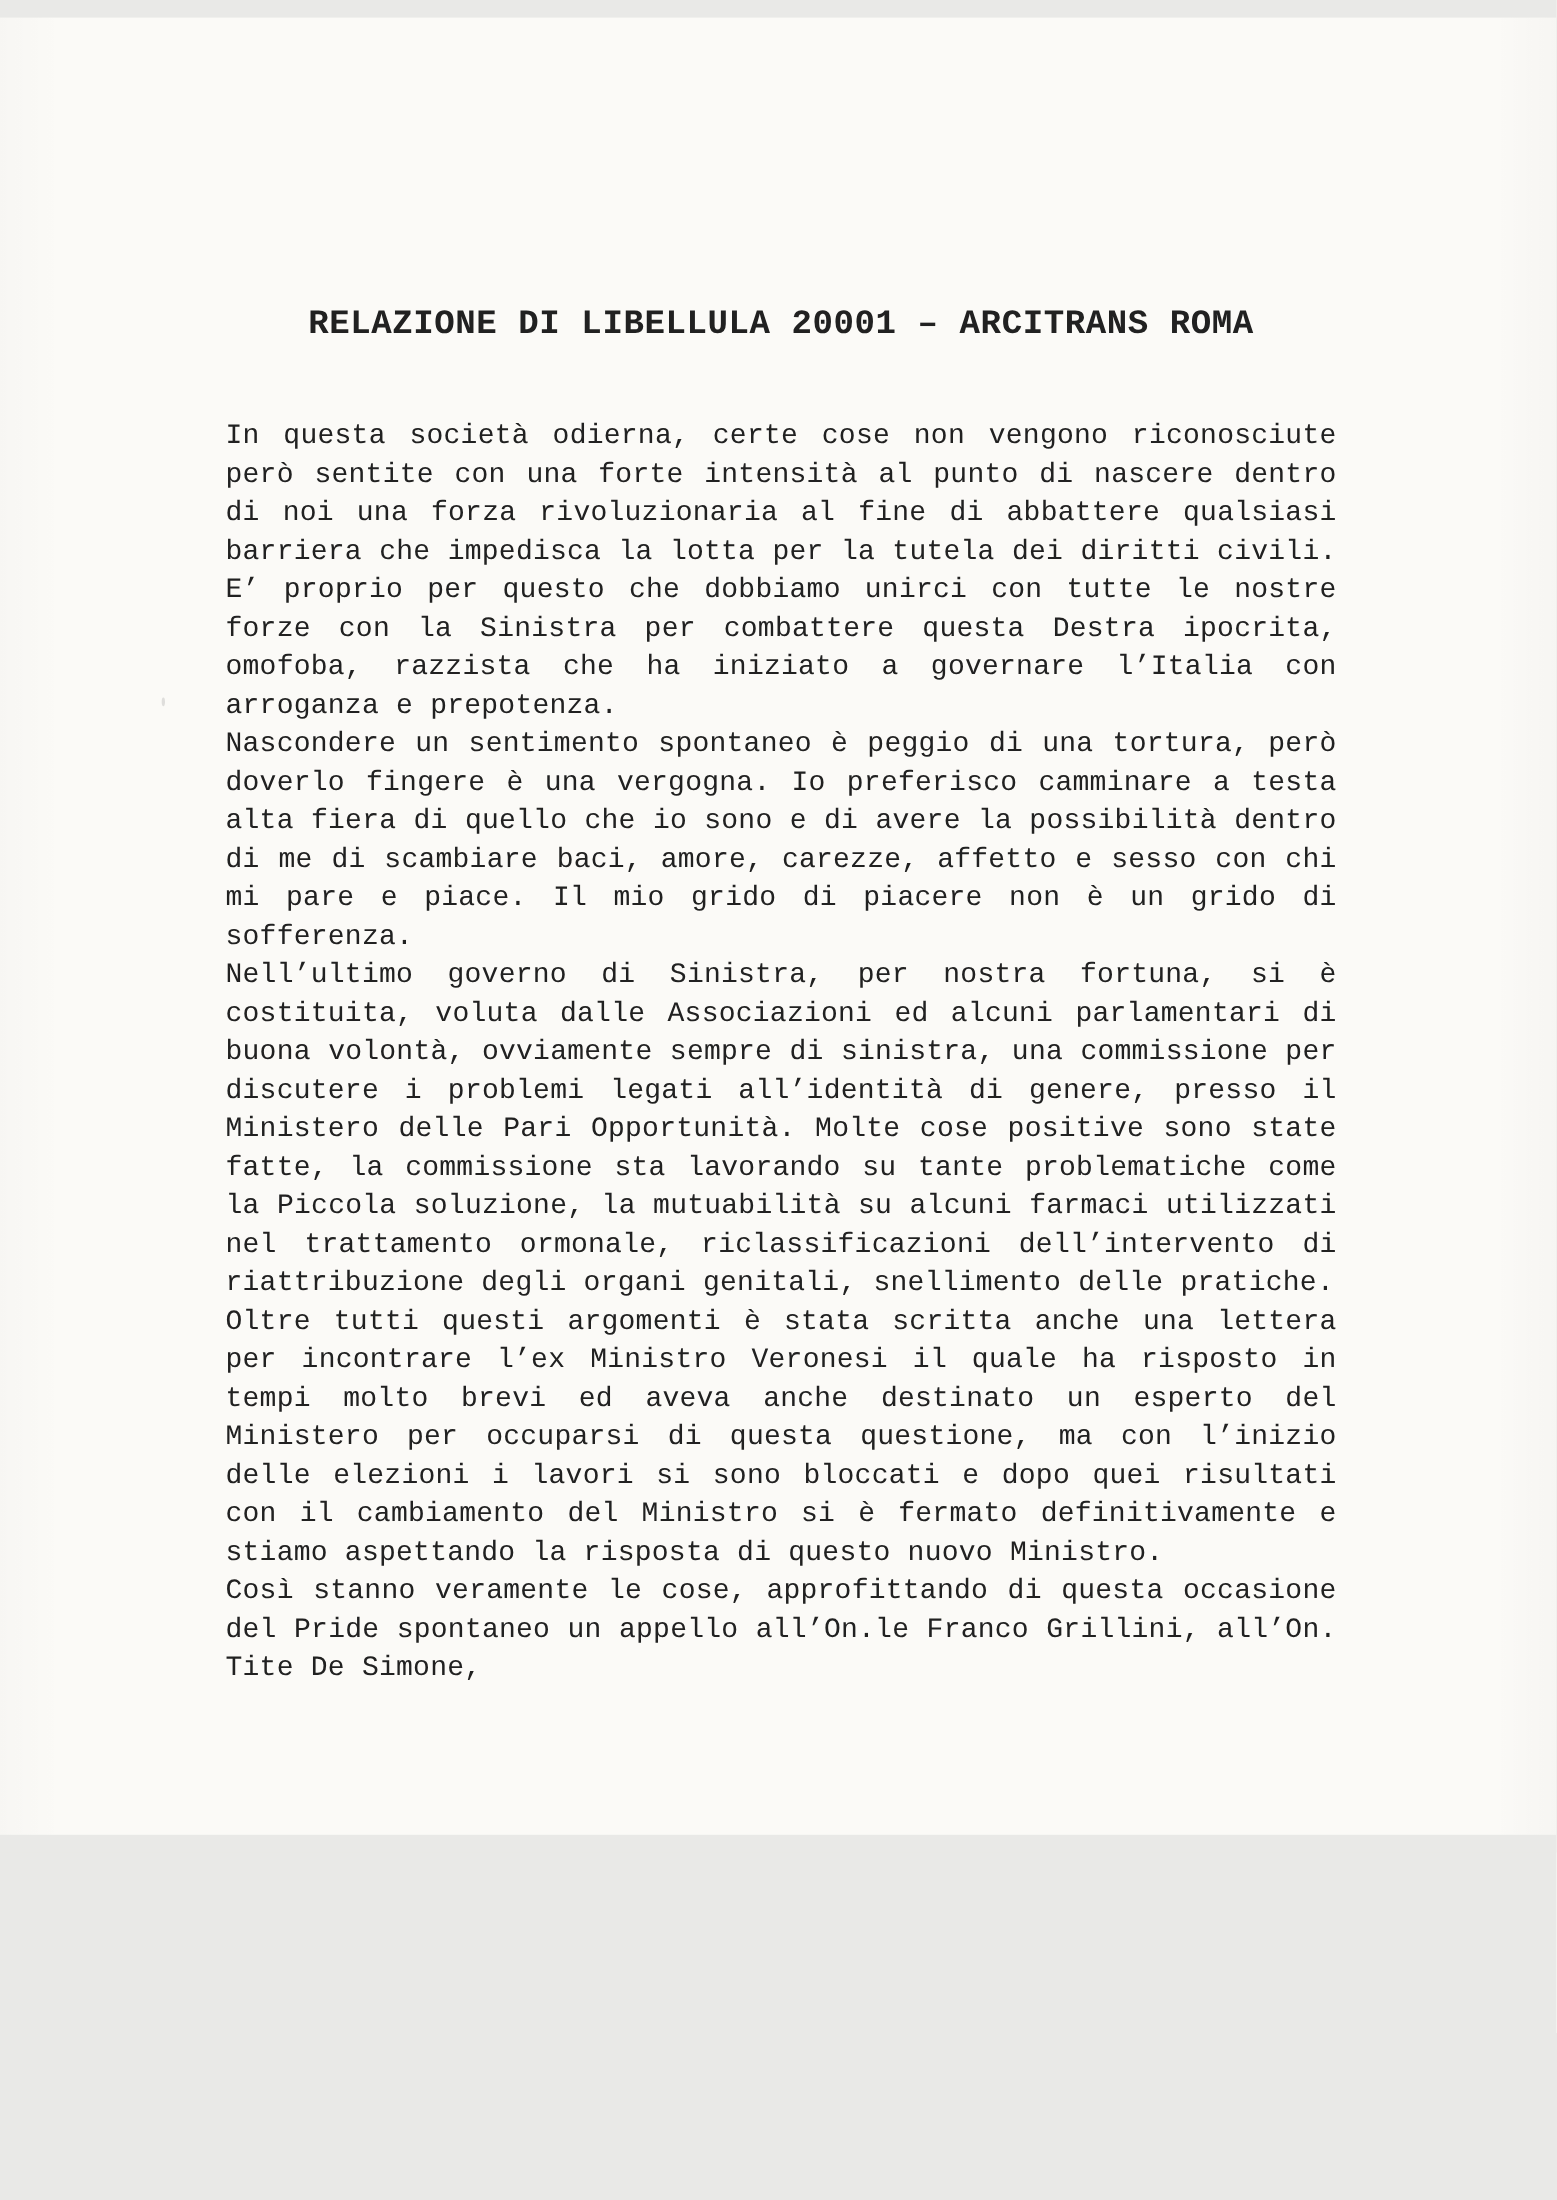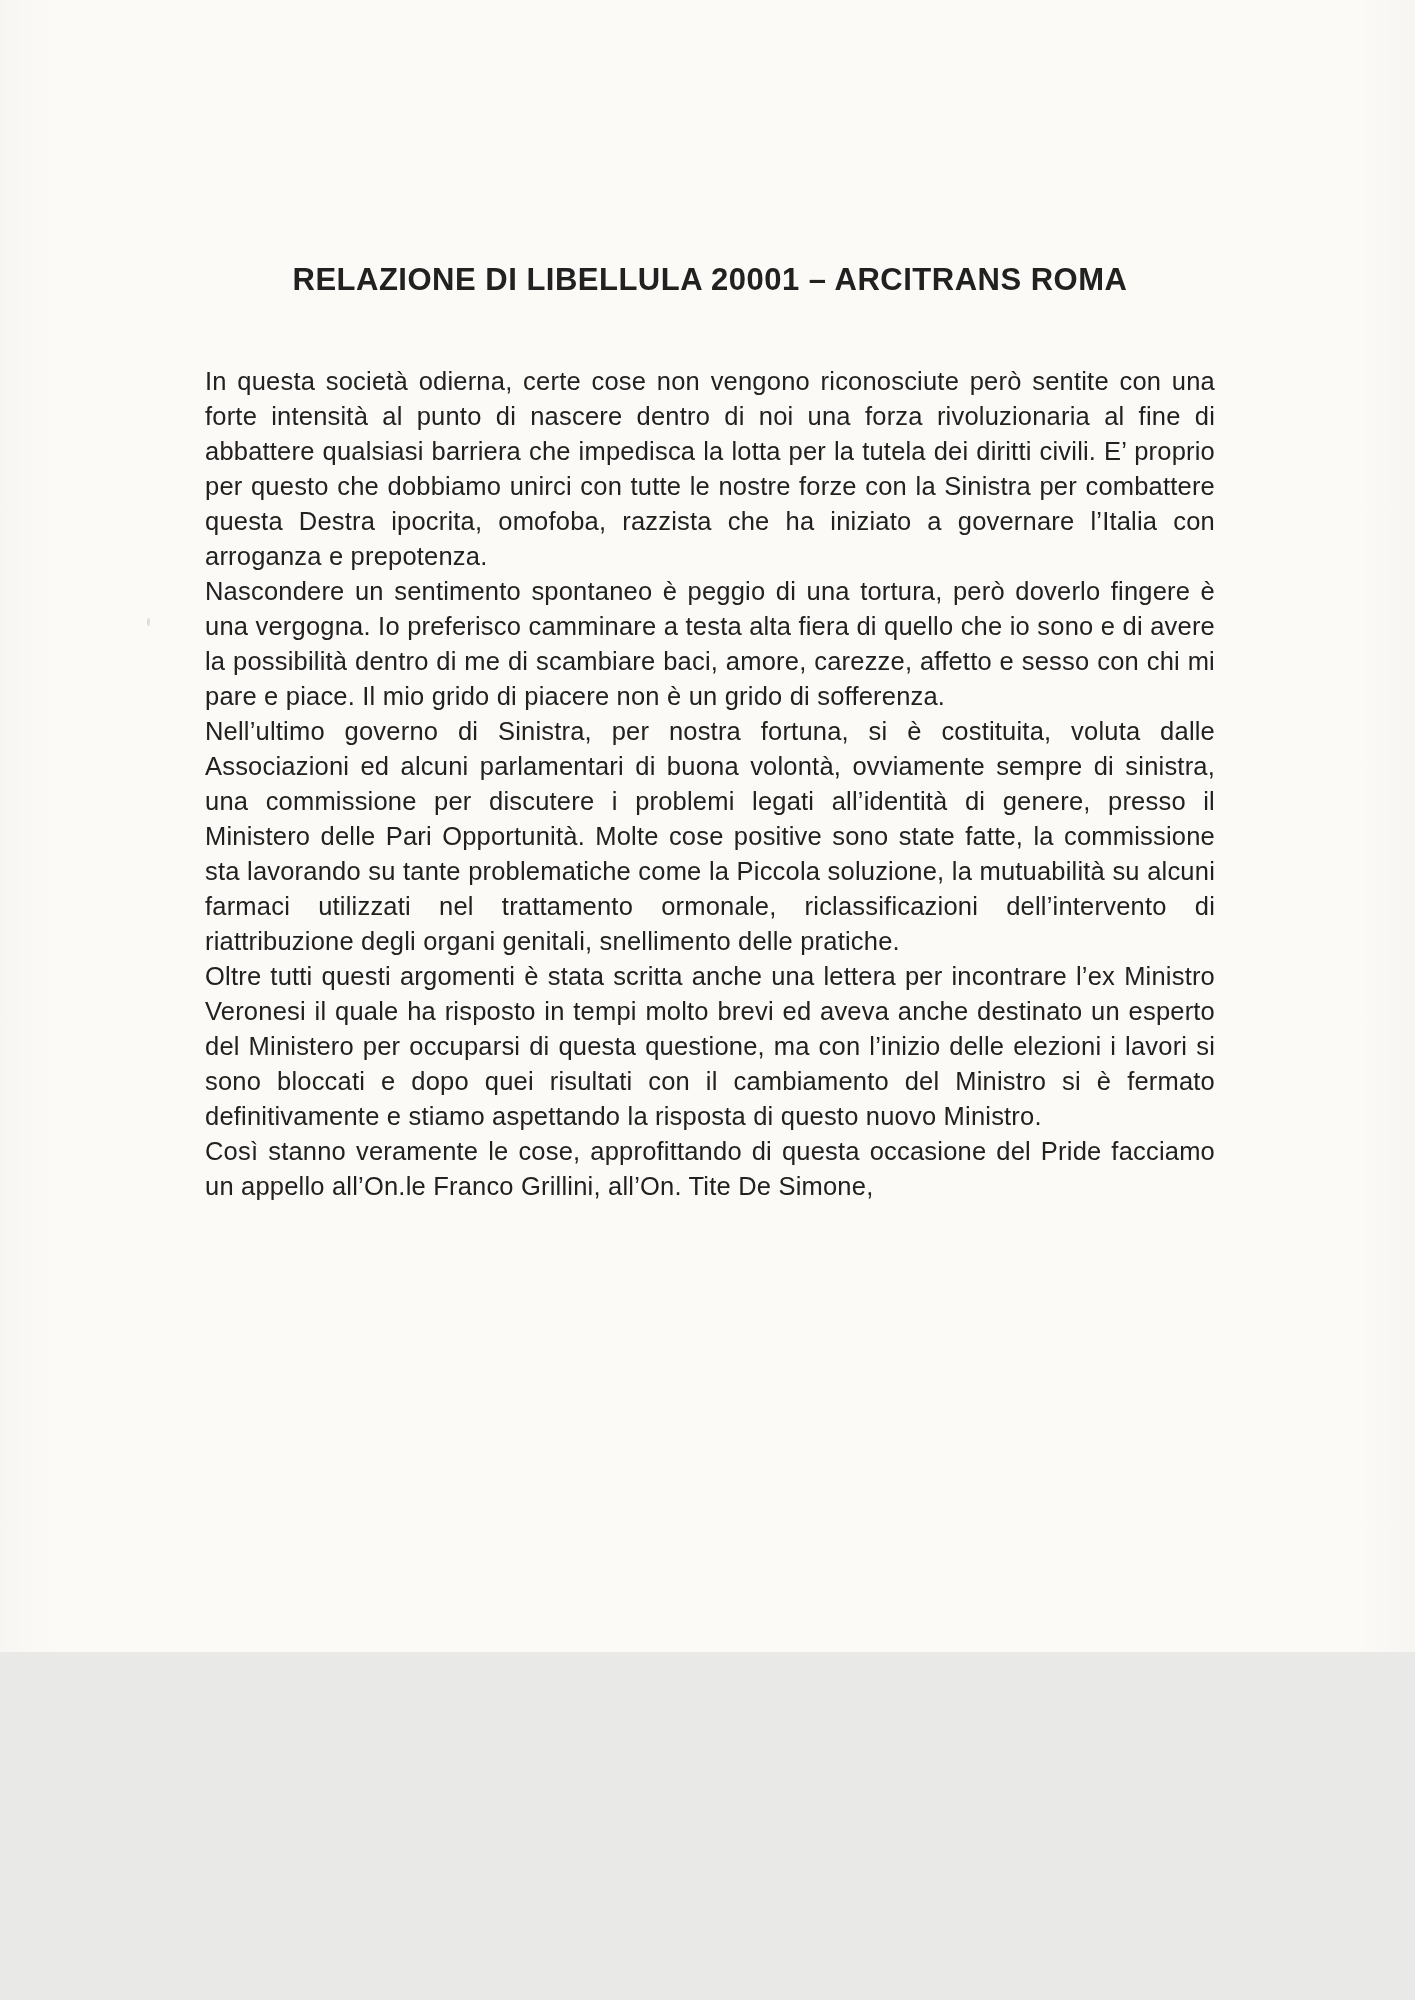--- a/index.html
+++ b/index.html
@@ -4,26 +4,26 @@
 <style>
   html, body {
     margin: 0;
     padding: 0;
     background: #e9e9e7;
   }
   .page {
     position: relative;
     width: 1415px;
     height: 1652px;
-    margin: 0 auto;
+    margin: 16px auto;
     background:
       linear-gradient(90deg, rgba(0,0,0,0.015) 0%, rgba(0,0,0,0) 4%, rgba(0,0,0,0) 96%, rgba(0,0,0,0.02) 100%),
       var(--paper, #fbfaf7);
     color: var(--ink, #212121);
-    font-family: Liberation Sans, sans-serif;
+    font-family: Liberation Mono, monospace;
     overflow: hidden;
     box-sizing: border-box;
   }
   .doc-title {
     margin: 0 200px 0 205px;
     padding-top: 262px;
     text-align: center;
     font-size: 31px;
     font-weight: bold;
     letter-spacing: 0.5px;
@@ -61,21 +61,21 @@
 <body>
 
 <div class="page" style="--paper: #fbfaf7; --ink: #212121;">
   <h1 class="doc-title">RELAZIONE DI LIBELLULA 20001 – ARCITRANS ROMA</h1>
 
   <div class="doc-body">
       <p class="para">In questa società odierna, certe cose non vengono riconosciute però sentite con una forte intensità al punto di nascere dentro di noi una forza rivoluzionaria al fine di abbattere qualsiasi barriera che impedisca la lotta per la tutela dei diritti civili. E’ proprio per questo che dobbiamo unirci con tutte le nostre forze con la Sinistra per combattere questa Destra ipocrita, omofoba, razzista che ha iniziato a governare l’Italia con arroganza e prepotenza.</p>
       <p class="para">Nascondere un sentimento spontaneo è peggio di una tortura, però doverlo fingere è una vergogna. Io preferisco camminare a testa alta fiera di quello che io sono e di avere la possibilità dentro di me di scambiare baci, amore, carezze, affetto e sesso con chi mi pare e piace. Il mio grido di piacere non è un grido di sofferenza.</p>
       <p class="para">Nell’ultimo governo di Sinistra, per nostra fortuna, si è costituita, voluta dalle Associazioni ed alcuni parlamentari di buona volontà, ovviamente sempre di sinistra, una commissione per discutere i problemi legati all’identità di genere, presso il Ministero delle Pari Opportunità. Molte cose positive sono state fatte, la commissione sta lavorando su tante problematiche come la Piccola soluzione, la mutuabilità su alcuni farmaci utilizzati nel trattamento ormonale, riclassificazioni dell’intervento di riattribuzione degli organi genitali, snellimento delle pratiche.</p>
       <p class="para">Oltre tutti questi argomenti è stata scritta anche una lettera per incontrare l’ex Ministro Veronesi il quale ha risposto in tempi molto brevi ed aveva anche destinato un esperto del Ministero per occuparsi di questa questione, ma con l’inizio delle elezioni i lavori si sono bloccati e dopo quei risultati con il cambiamento del Ministro si è fermato definitivamente e stiamo aspettando la risposta di questo nuovo Ministro.</p>
-      <p class="para">Così stanno veramente le cose, approfittando di questa occasione del Pride facciamo un appello all’On.le Franco Grillini, all’On. Tite De Simone,</p>
+      <p class="para">Così stanno veramente le cose, approfittando di questa occasione del Pride spontaneo un appello all’On.le Franco Grillini, all’On. Tite De Simone,</p>
     </div>
 
   <div class="page-number">1</div>
 
   <div class="scan-speck speck-1"></div>
   <div class="scan-speck speck-2"></div>
   <div class="scan-speck speck-3"></div>
 </div>
 
 </body></html>

